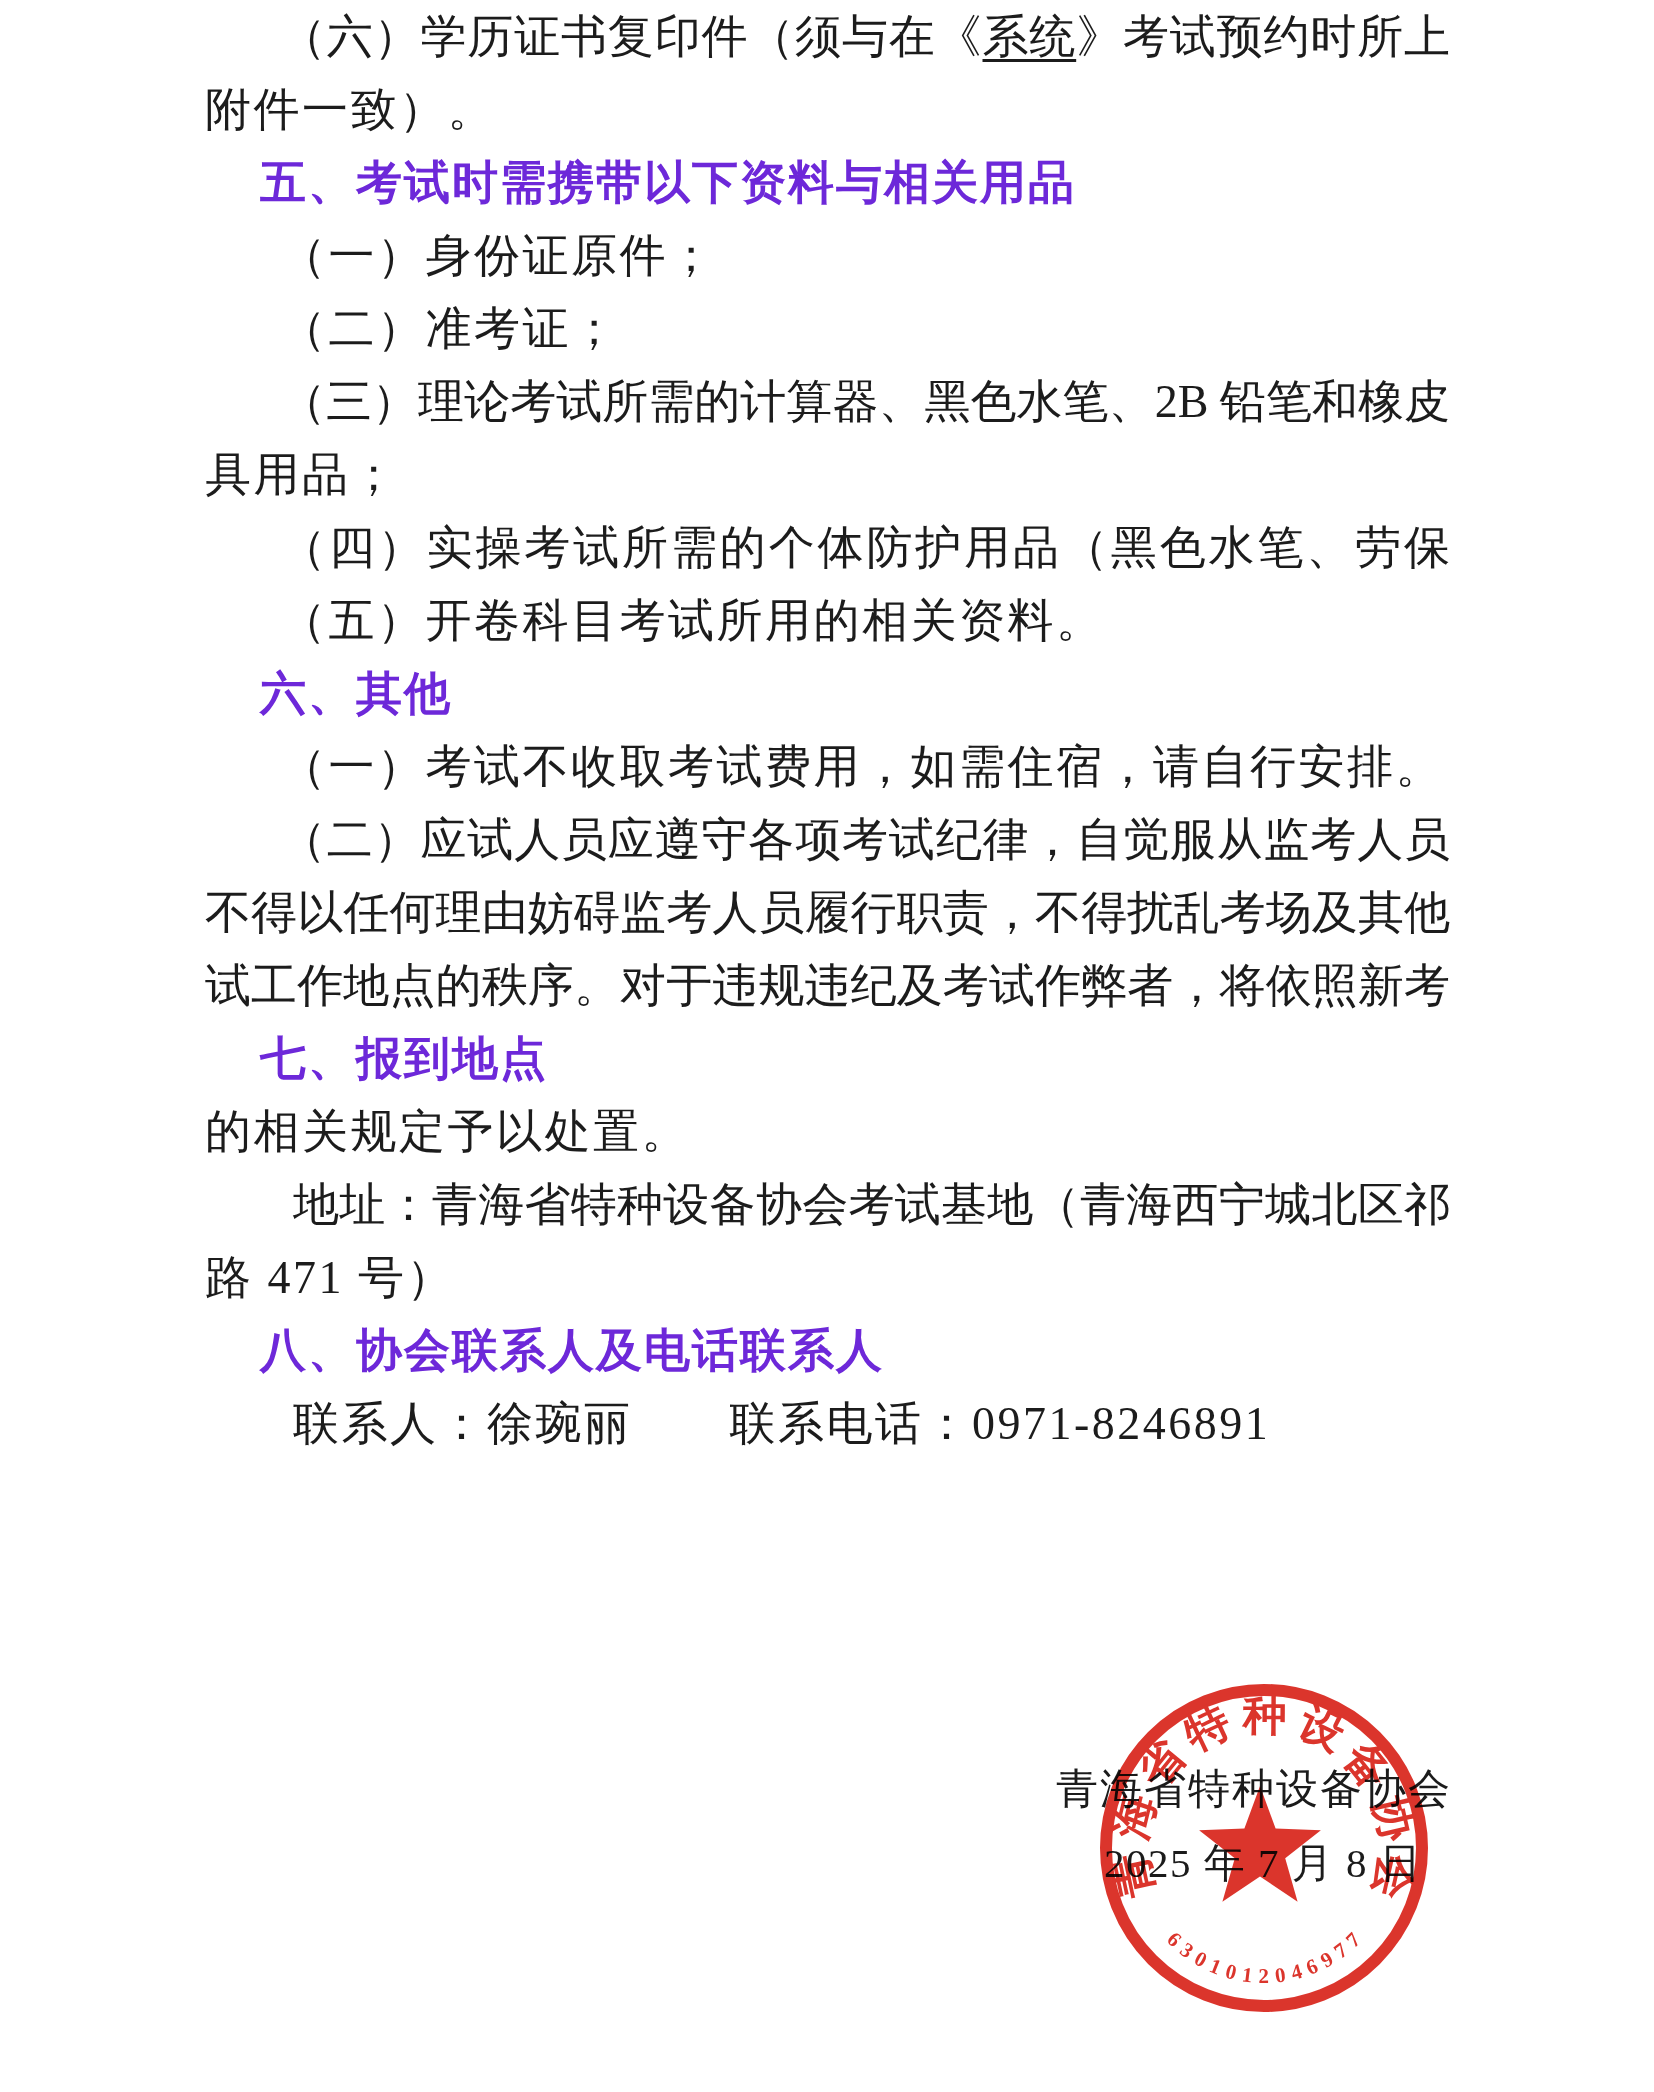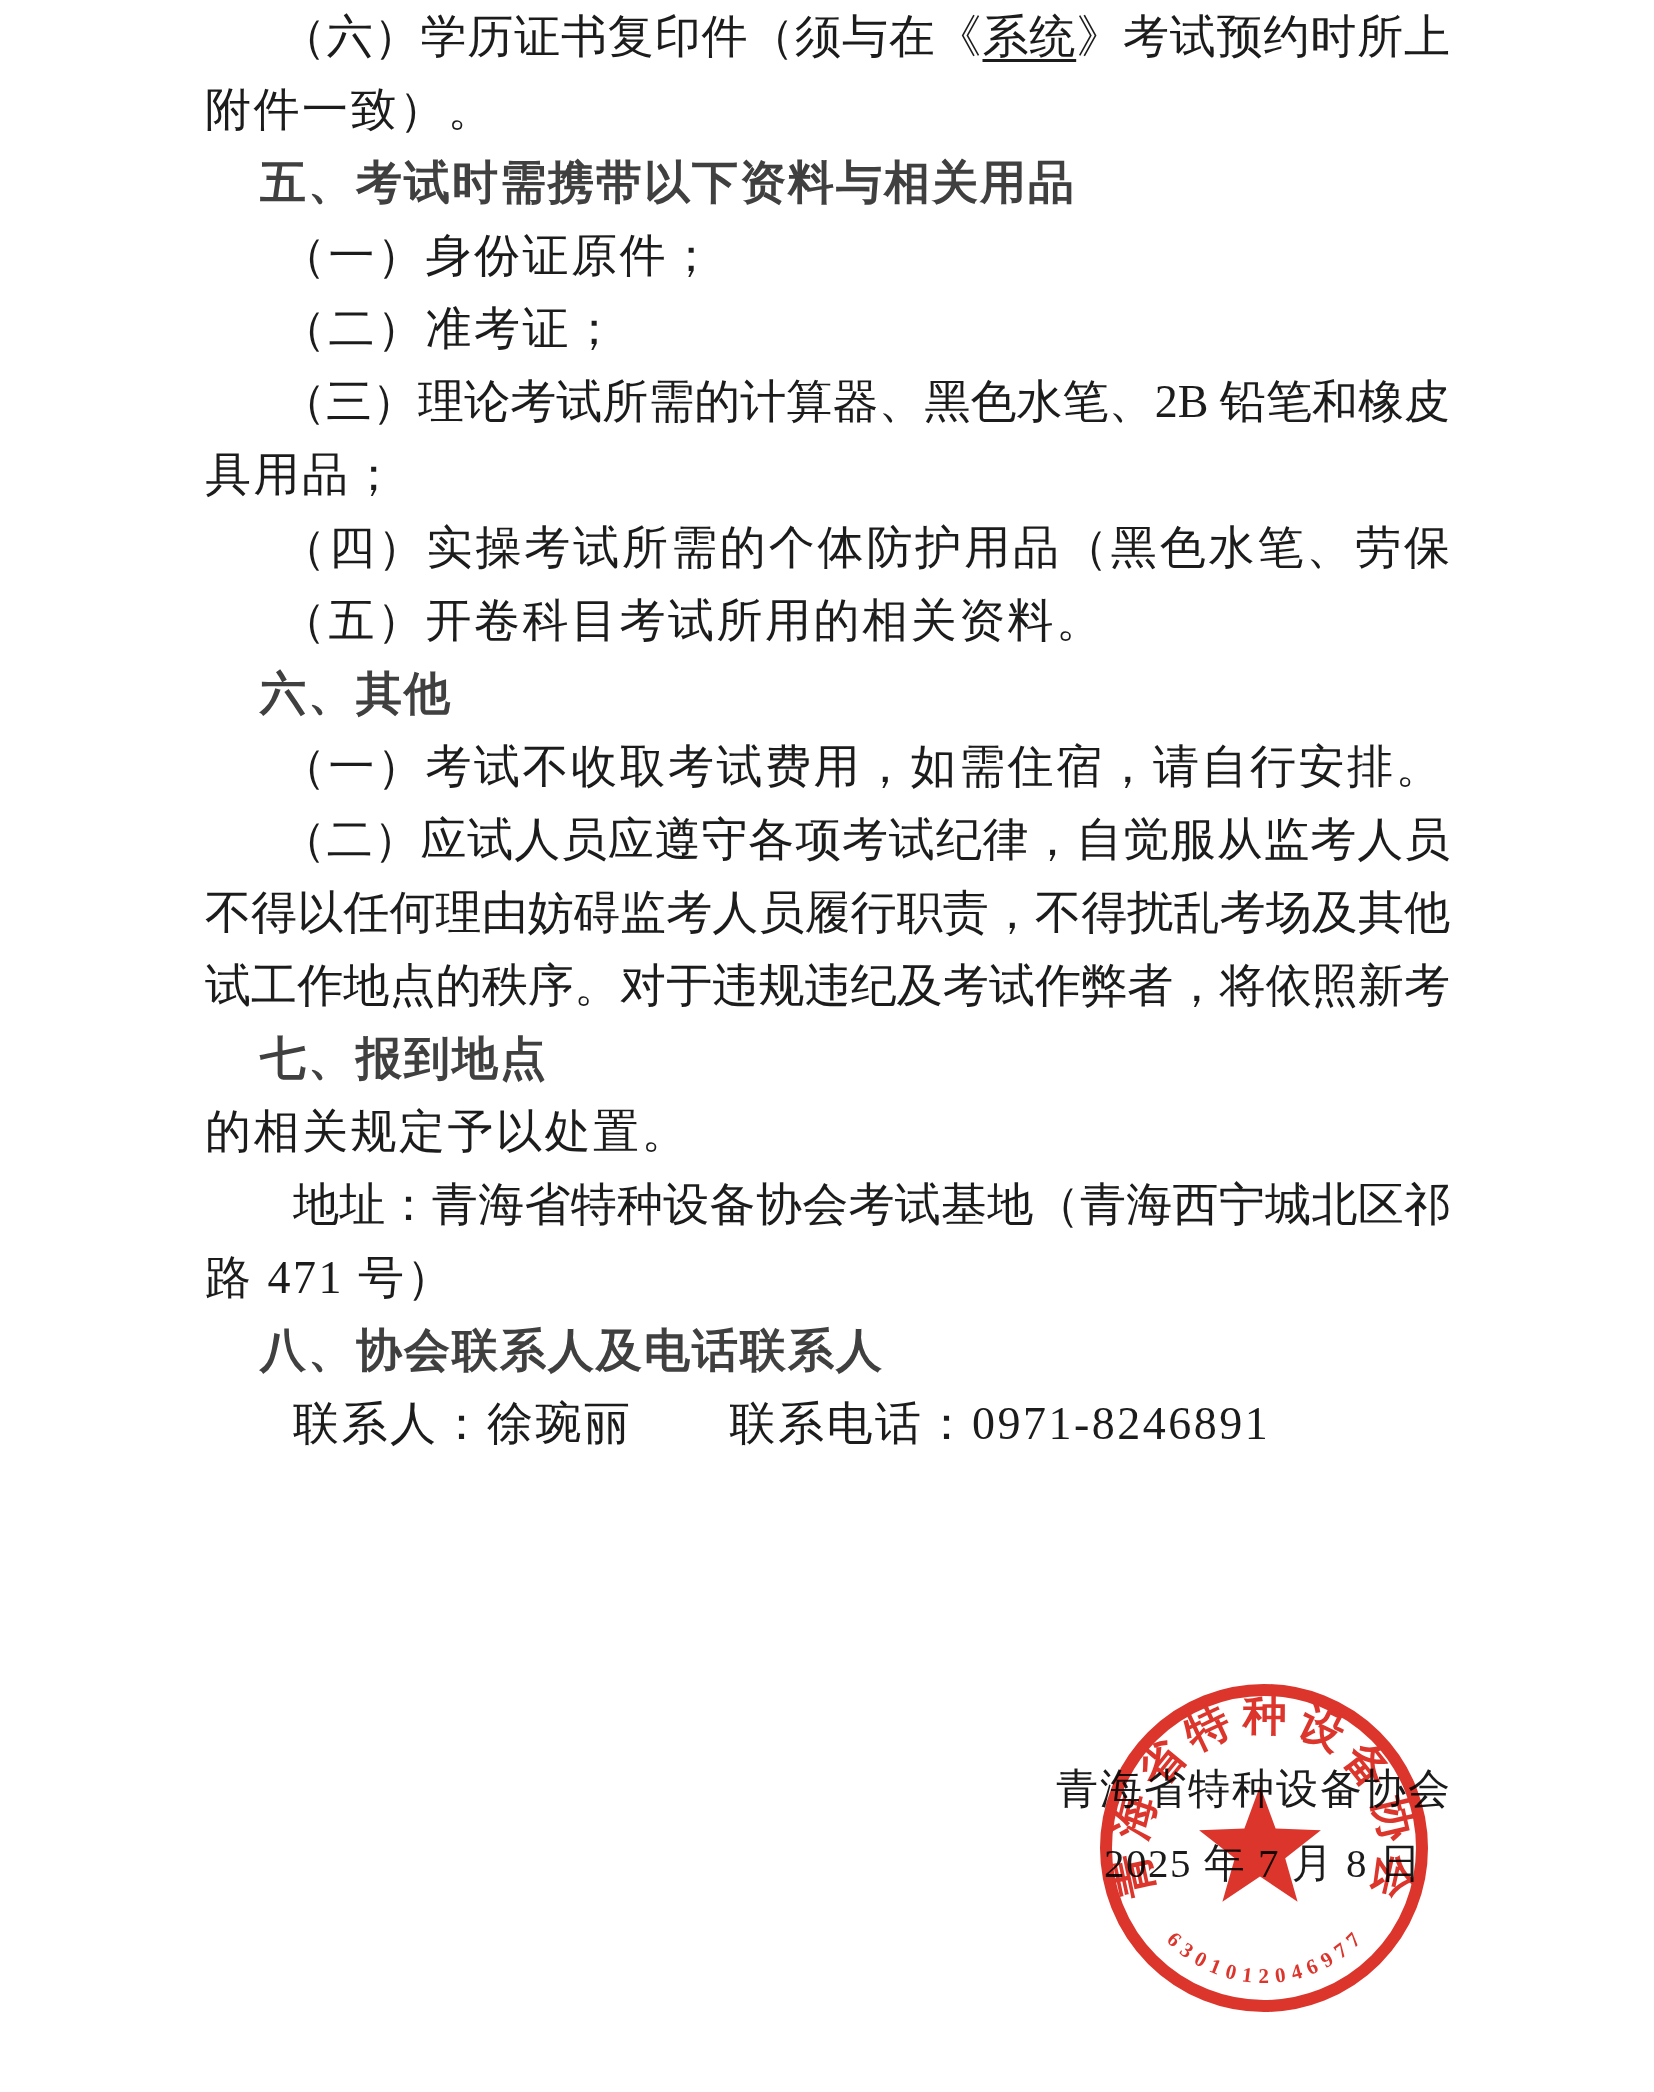--- a/index.html
+++ b/index.html
@@ -19,21 +19,21 @@
     font-size:46px; letter-spacing:2.5px;
     white-space:nowrap;
   }
   .line.j {
     white-space:normal; letter-spacing:normal;
     text-align:justify; text-align-last:justify;
     overflow:hidden;
   }
   .line.heading {
     font-family:"Liberation Sans","DejaVu Sans",sans-serif;
-    font-weight:700; color:#404040; letter-spacing:2px;
+    font-weight:700; color:#6d28d9; letter-spacing:2px;
   }
   .ind-none { padding-left:0; }
   .ind-head { padding-left:55px; }
   .ind-para { padding-left:75px; }
   .ind-addr { padding-left:88px; }
   .u {
     text-decoration:underline;
     text-decoration-thickness:3px;
     text-underline-offset:7px;
   }

